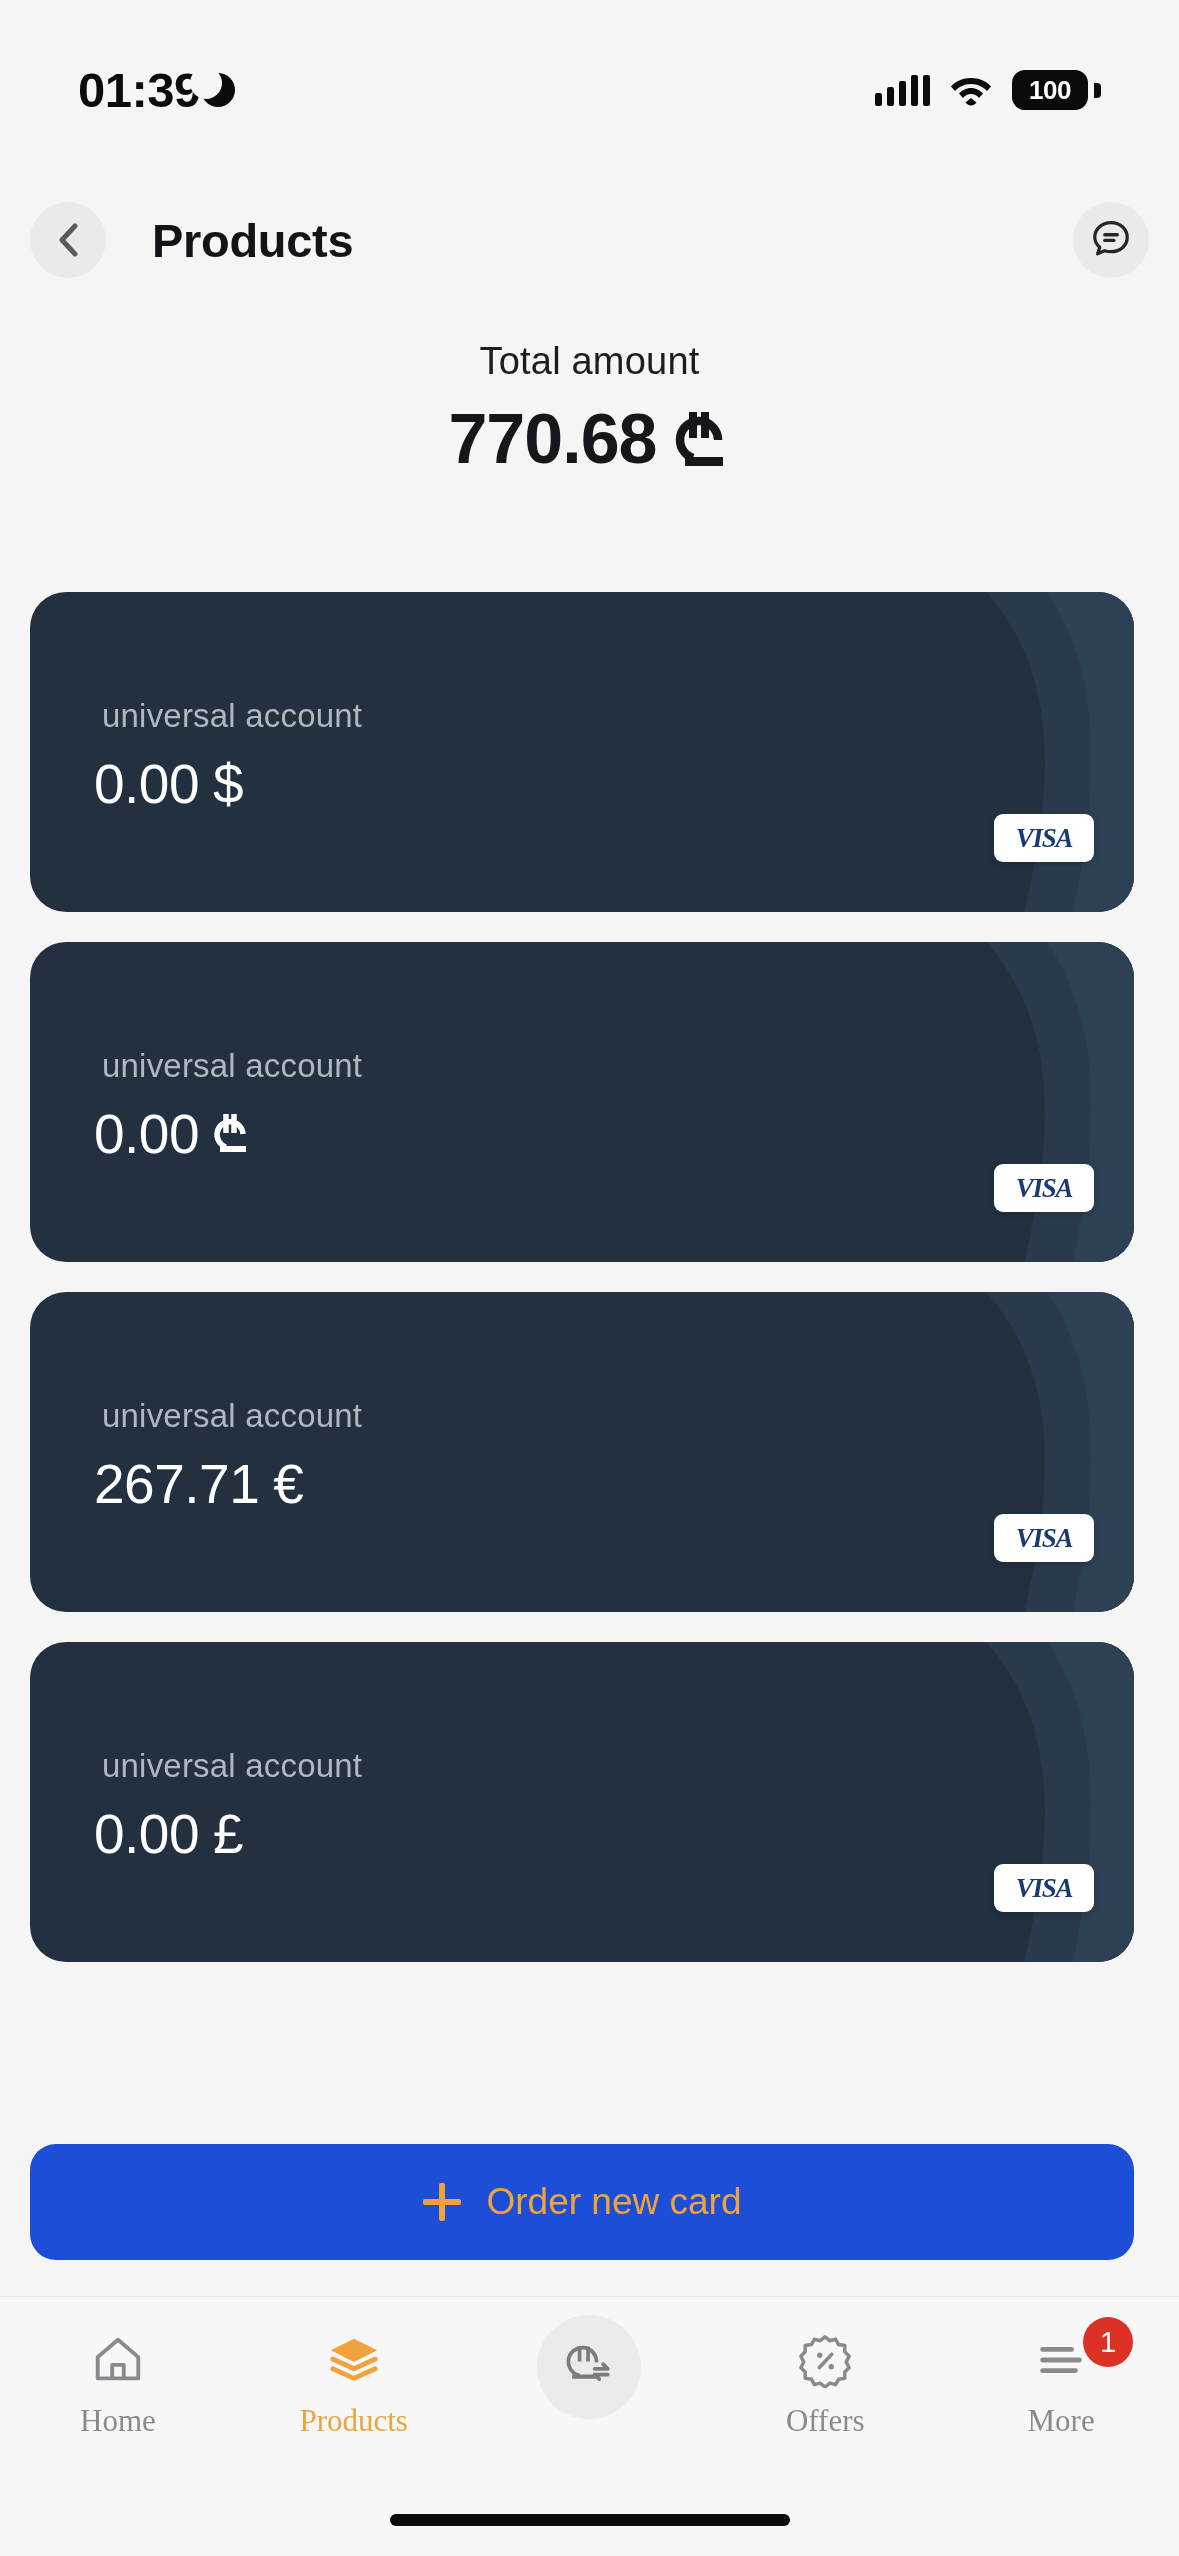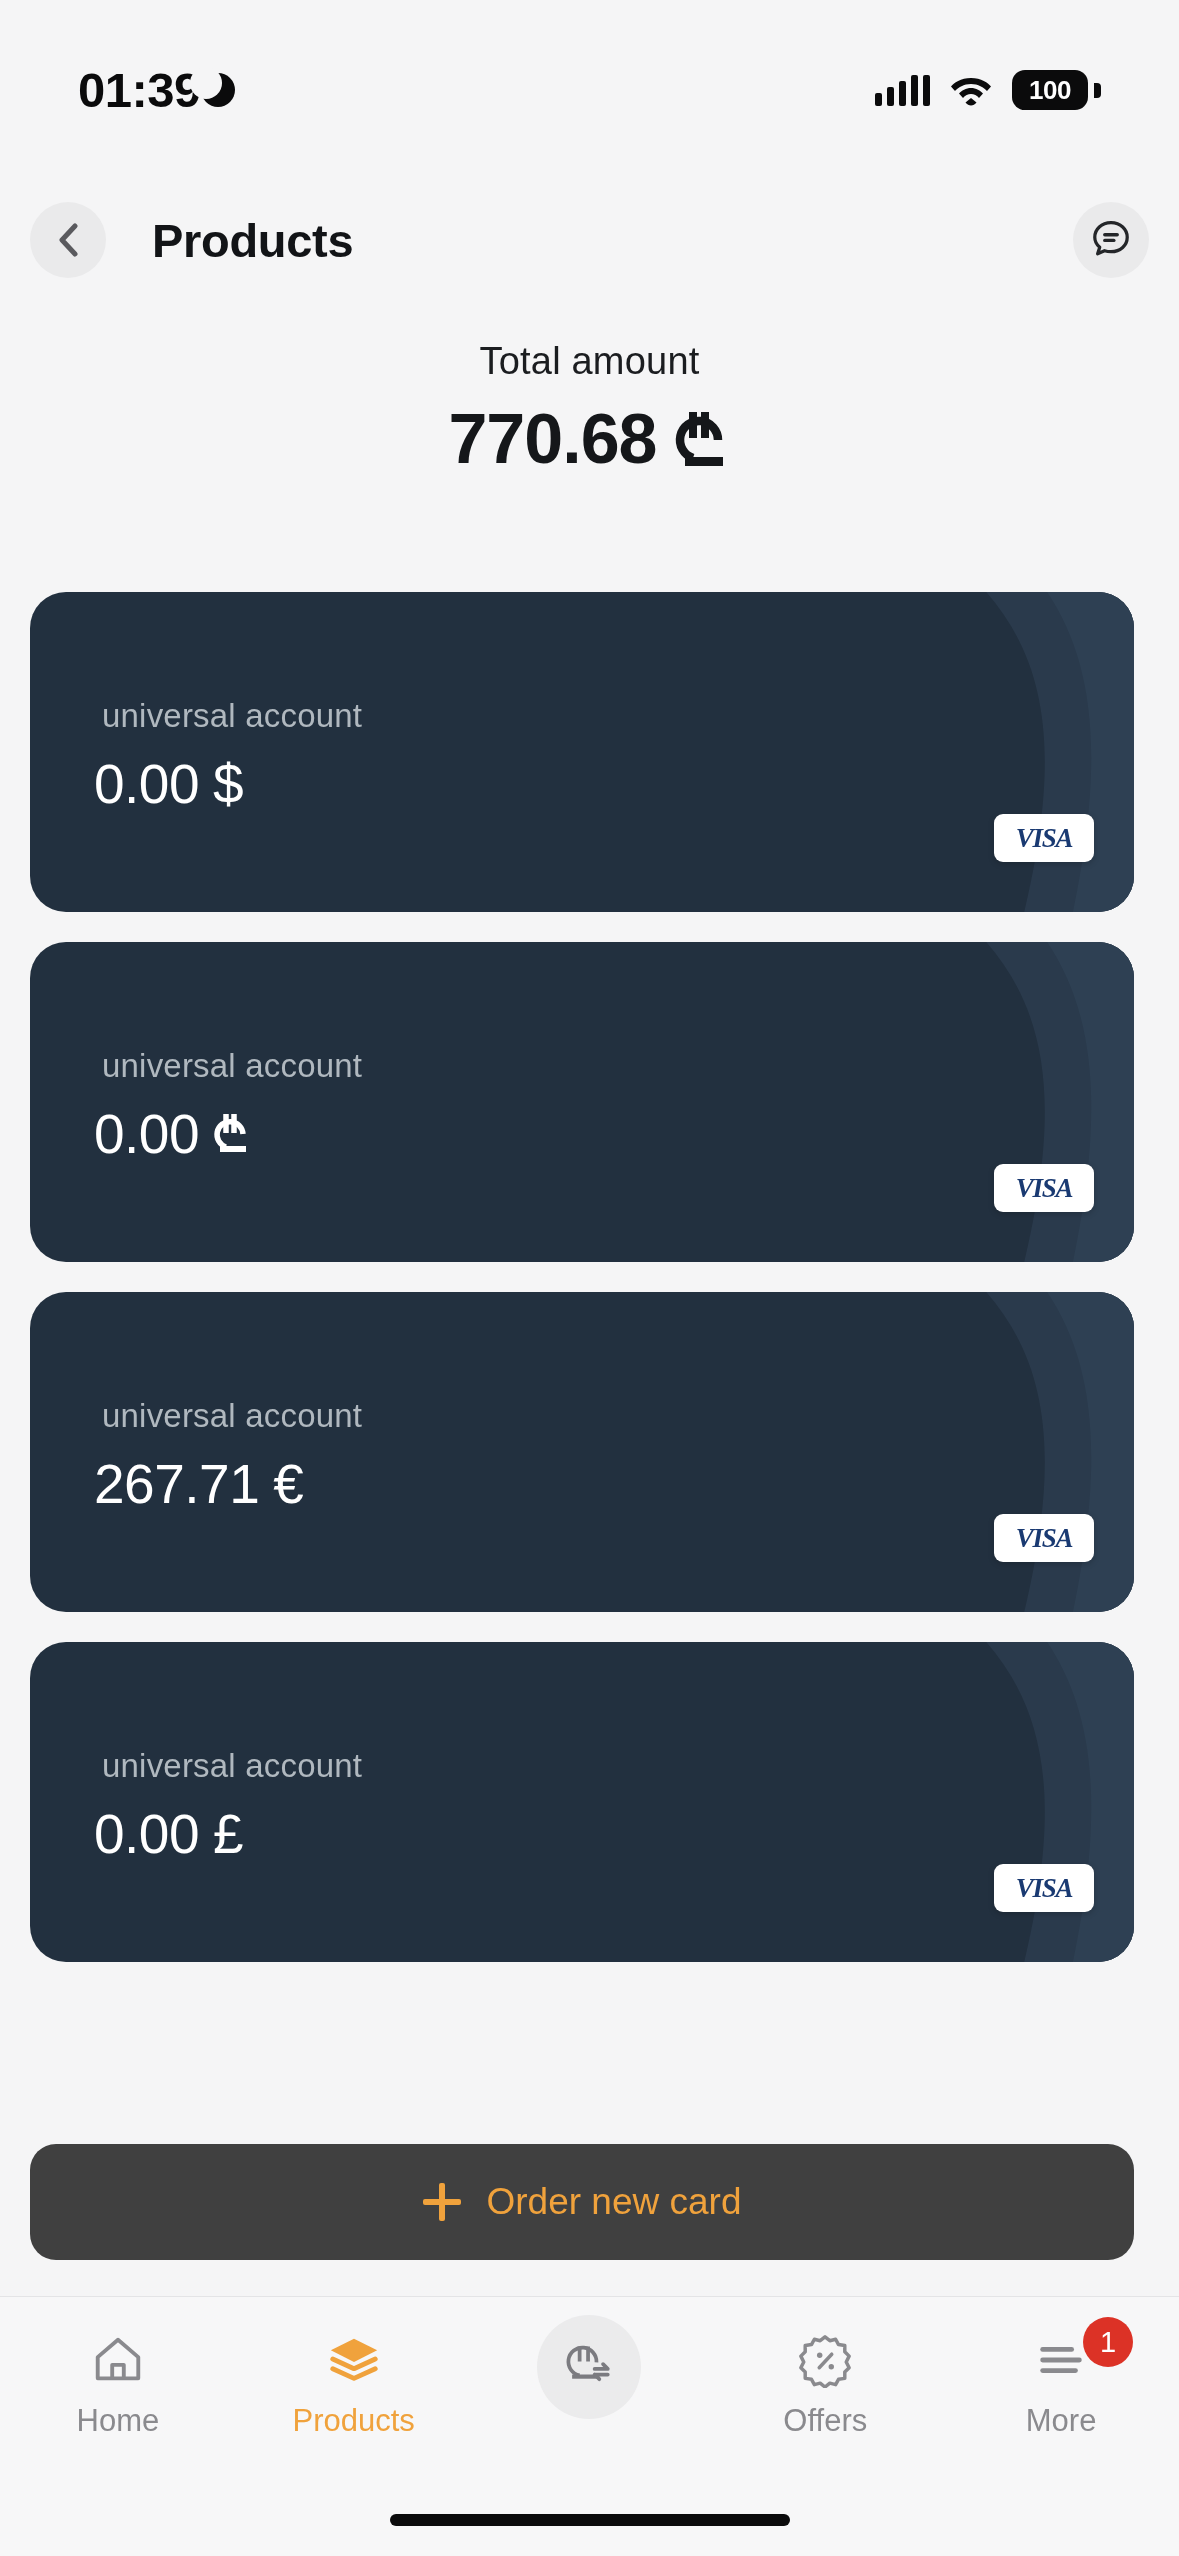--- a/index.html
+++ b/index.html
@@ -97,21 +97,21 @@
   }
   .visa-text {
     font-family:"Liberation Serif", serif;
     font-style:italic; font-weight:700; font-size:27px;
     color:#1A3A72; letter-spacing:-1.2px;
   }
 
   
   .order-btn {
     position:absolute; left:30px; top:2144px; width:1104px; height:116px;
-    background:#404040; border-radius:26px;
+    background:#1d4ed8; border-radius:26px;
     display:flex; align-items:center; justify-content:center; gap:26px;
   }
   .plus-icon { width:38px; height:38px; position:relative; }
   .plus-icon::before, .plus-icon::after {
     content:""; position:absolute; background:#F0A23C; border-radius:2px;
   }
   .plus-icon::before { left:0; top:16px; width:38px; height:6px; }
   .plus-icon::after { top:0; left:16px; height:38px; width:6px; }
   .order-text { font-size:37px; color:#F0A23C; font-weight:400; }
 
@@ -119,21 +119,21 @@
   .bottomnav {
     position:absolute; left:0; bottom:0; width:100%; height:260px;
     background:#F7F7F8; border-top:1px solid #E4E4E6;
     display:flex; align-items:flex-start; padding-top:34px;
   }
   .nav-item {
     flex:1; display:flex; flex-direction:column; align-items:center; gap:14px;
     position:relative;
   }
   .nav-ico { width:58px; height:58px; display:flex; align-items:center; justify-content:center; }
-  .nav-label { font-size:31px; color:#8A8A8E; font-weight:400; }
+  .nav-label { font-size:31px; color:#8A8A8E; font-weight:400;font-family:Liberation Serif, serif; }
   .nav-label.active { color:#F0A23C; }
   .nav-center-circle {
     width:104px; height:104px; border-radius:50%; background:#EBEBEC;
     display:flex; align-items:center; justify-content:center; margin-top:-16px;
   }
   .badge {
     position:absolute; top:-14px; left:calc(50% + 22px);
     min-width:50px; height:50px; border-radius:25px; background:#DC3226;
     display:flex; align-items:center; justify-content:center;
     color:#fff; font-size:29px; font-weight:500;

